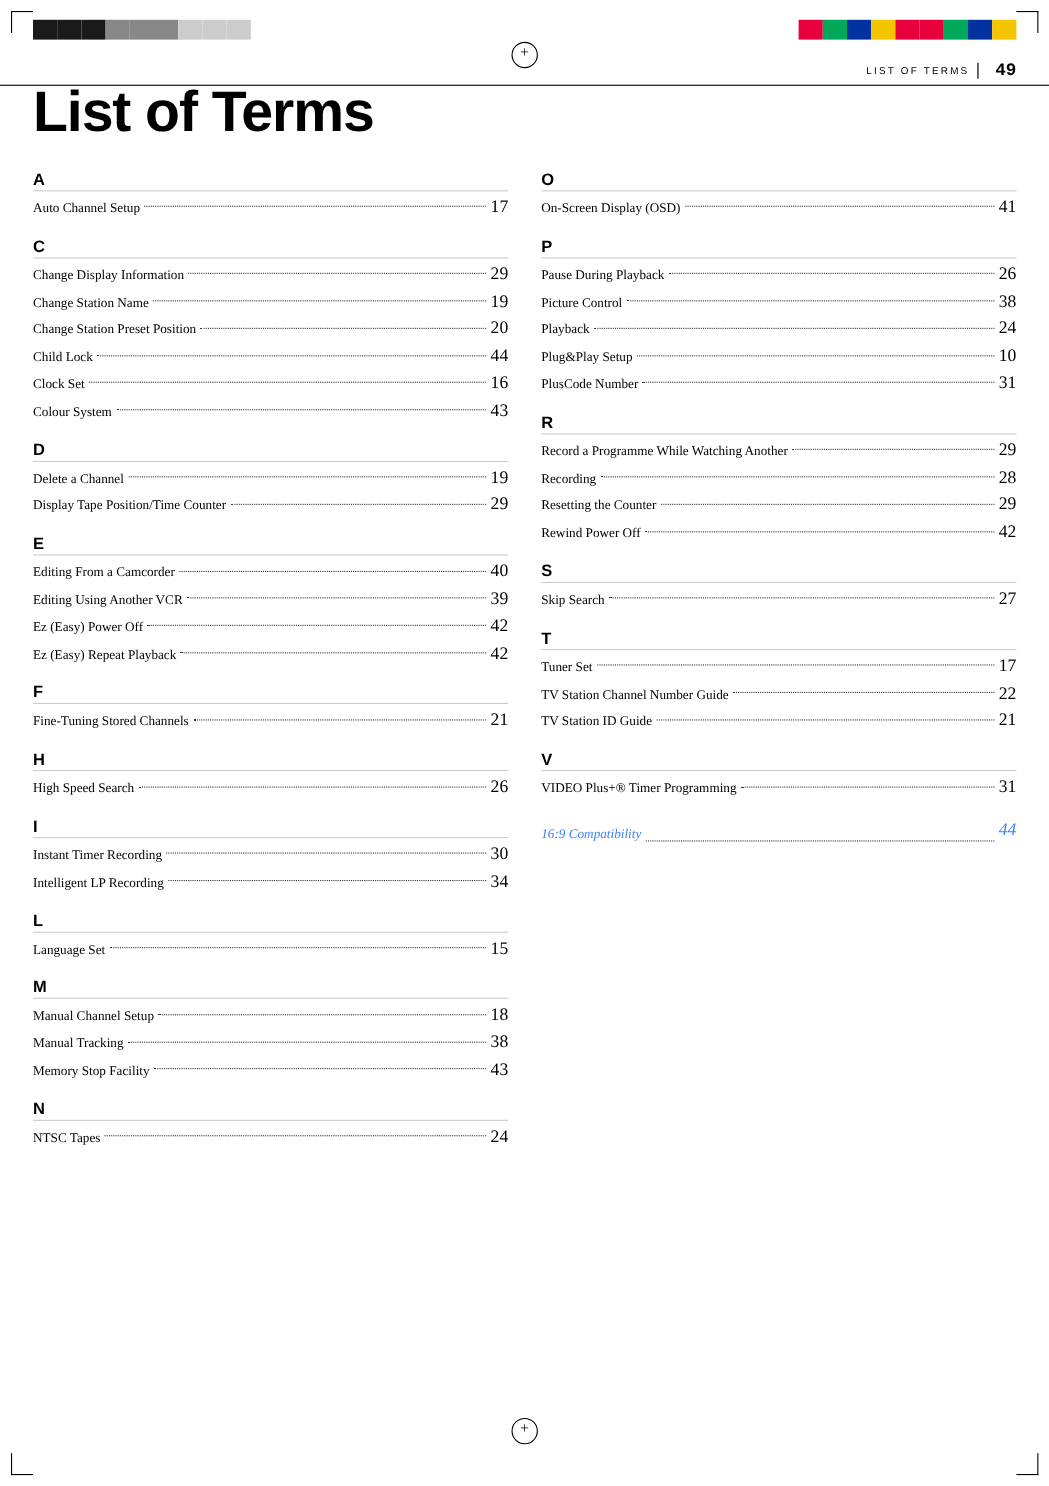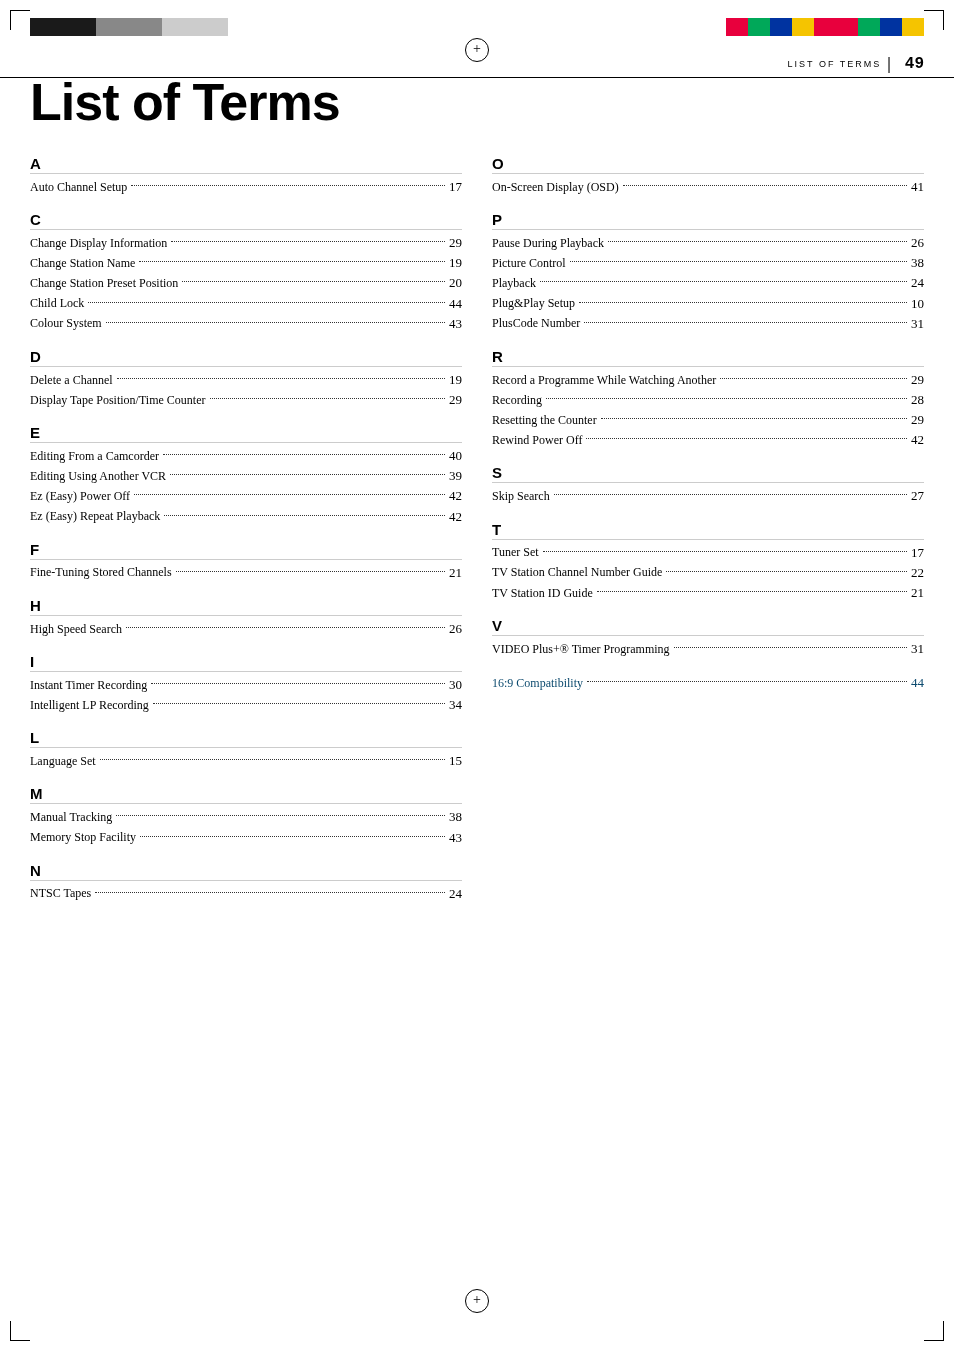--- a/index.html
+++ b/index.html
@@ -213,31 +213,32 @@
     .entry-dots {
       flex: 1;
       border-bottom: 1px dotted #333;
       margin: 0 4px 3px 4px;
       min-width: 10px;
     }
 
     .entry-page {
       white-space: nowrap;
       flex-shrink: 0;
-      font-size: 13px;
+      font-size: 16px;
     }
 
     
     .standalone-entry {
       font-size: 12px;
-      color: #0c4a6e;
+      color: #3b82f6;
       line-height: 1.55;
       margin-top: 14px;
       display: flex;
-      align-items: center;
+      align-items: flex-end;
+      font-style: italic;
     }
   </style>
 </head>
 <body>
 
 <div class="corner-tl"></div>
 <div class="corner-tr"></div>
 <div class="corner-bl"></div>
 <div class="corner-br"></div>
 
@@ -300,20 +301,25 @@
         <span class="entry-label">Change Station Preset Position</span>
         <span class="entry-dots"></span>
         <span class="entry-page">20</span>
       </div>
       <div class="index-entry">
         <span class="entry-label">Child Lock</span>
         <span class="entry-dots"></span>
         <span class="entry-page">44</span>
       </div>
       <div class="index-entry">
+        <span class="entry-label">Clock Set</span>
+        <span class="entry-dots"></span>
+        <span class="entry-page">16</span>
+      </div>
+      <div class="index-entry">
         <span class="entry-label">Colour System</span>
         <span class="entry-dots"></span>
         <span class="entry-page">43</span>
       </div>
       <div class="section-letter">D</div>
       <div class="index-entry">
         <span class="entry-label">Delete a Channel</span>
         <span class="entry-dots"></span>
         <span class="entry-page">19</span>
       </div>
@@ -366,20 +372,25 @@
         <span class="entry-dots"></span>
         <span class="entry-page">34</span>
       </div>
       <div class="section-letter">L</div>
       <div class="index-entry">
         <span class="entry-label">Language Set</span>
         <span class="entry-dots"></span>
         <span class="entry-page">15</span>
       </div>
       <div class="section-letter">M</div>
+      <div class="index-entry">
+        <span class="entry-label">Manual Channel Setup</span>
+        <span class="entry-dots"></span>
+        <span class="entry-page">18</span>
+      </div>
       <div class="index-entry">
         <span class="entry-label">Manual Tracking</span>
         <span class="entry-dots"></span>
         <span class="entry-page">38</span>
       </div>
       <div class="index-entry">
         <span class="entry-label">Memory Stop Facility</span>
         <span class="entry-dots"></span>
         <span class="entry-page">43</span>
       </div>

